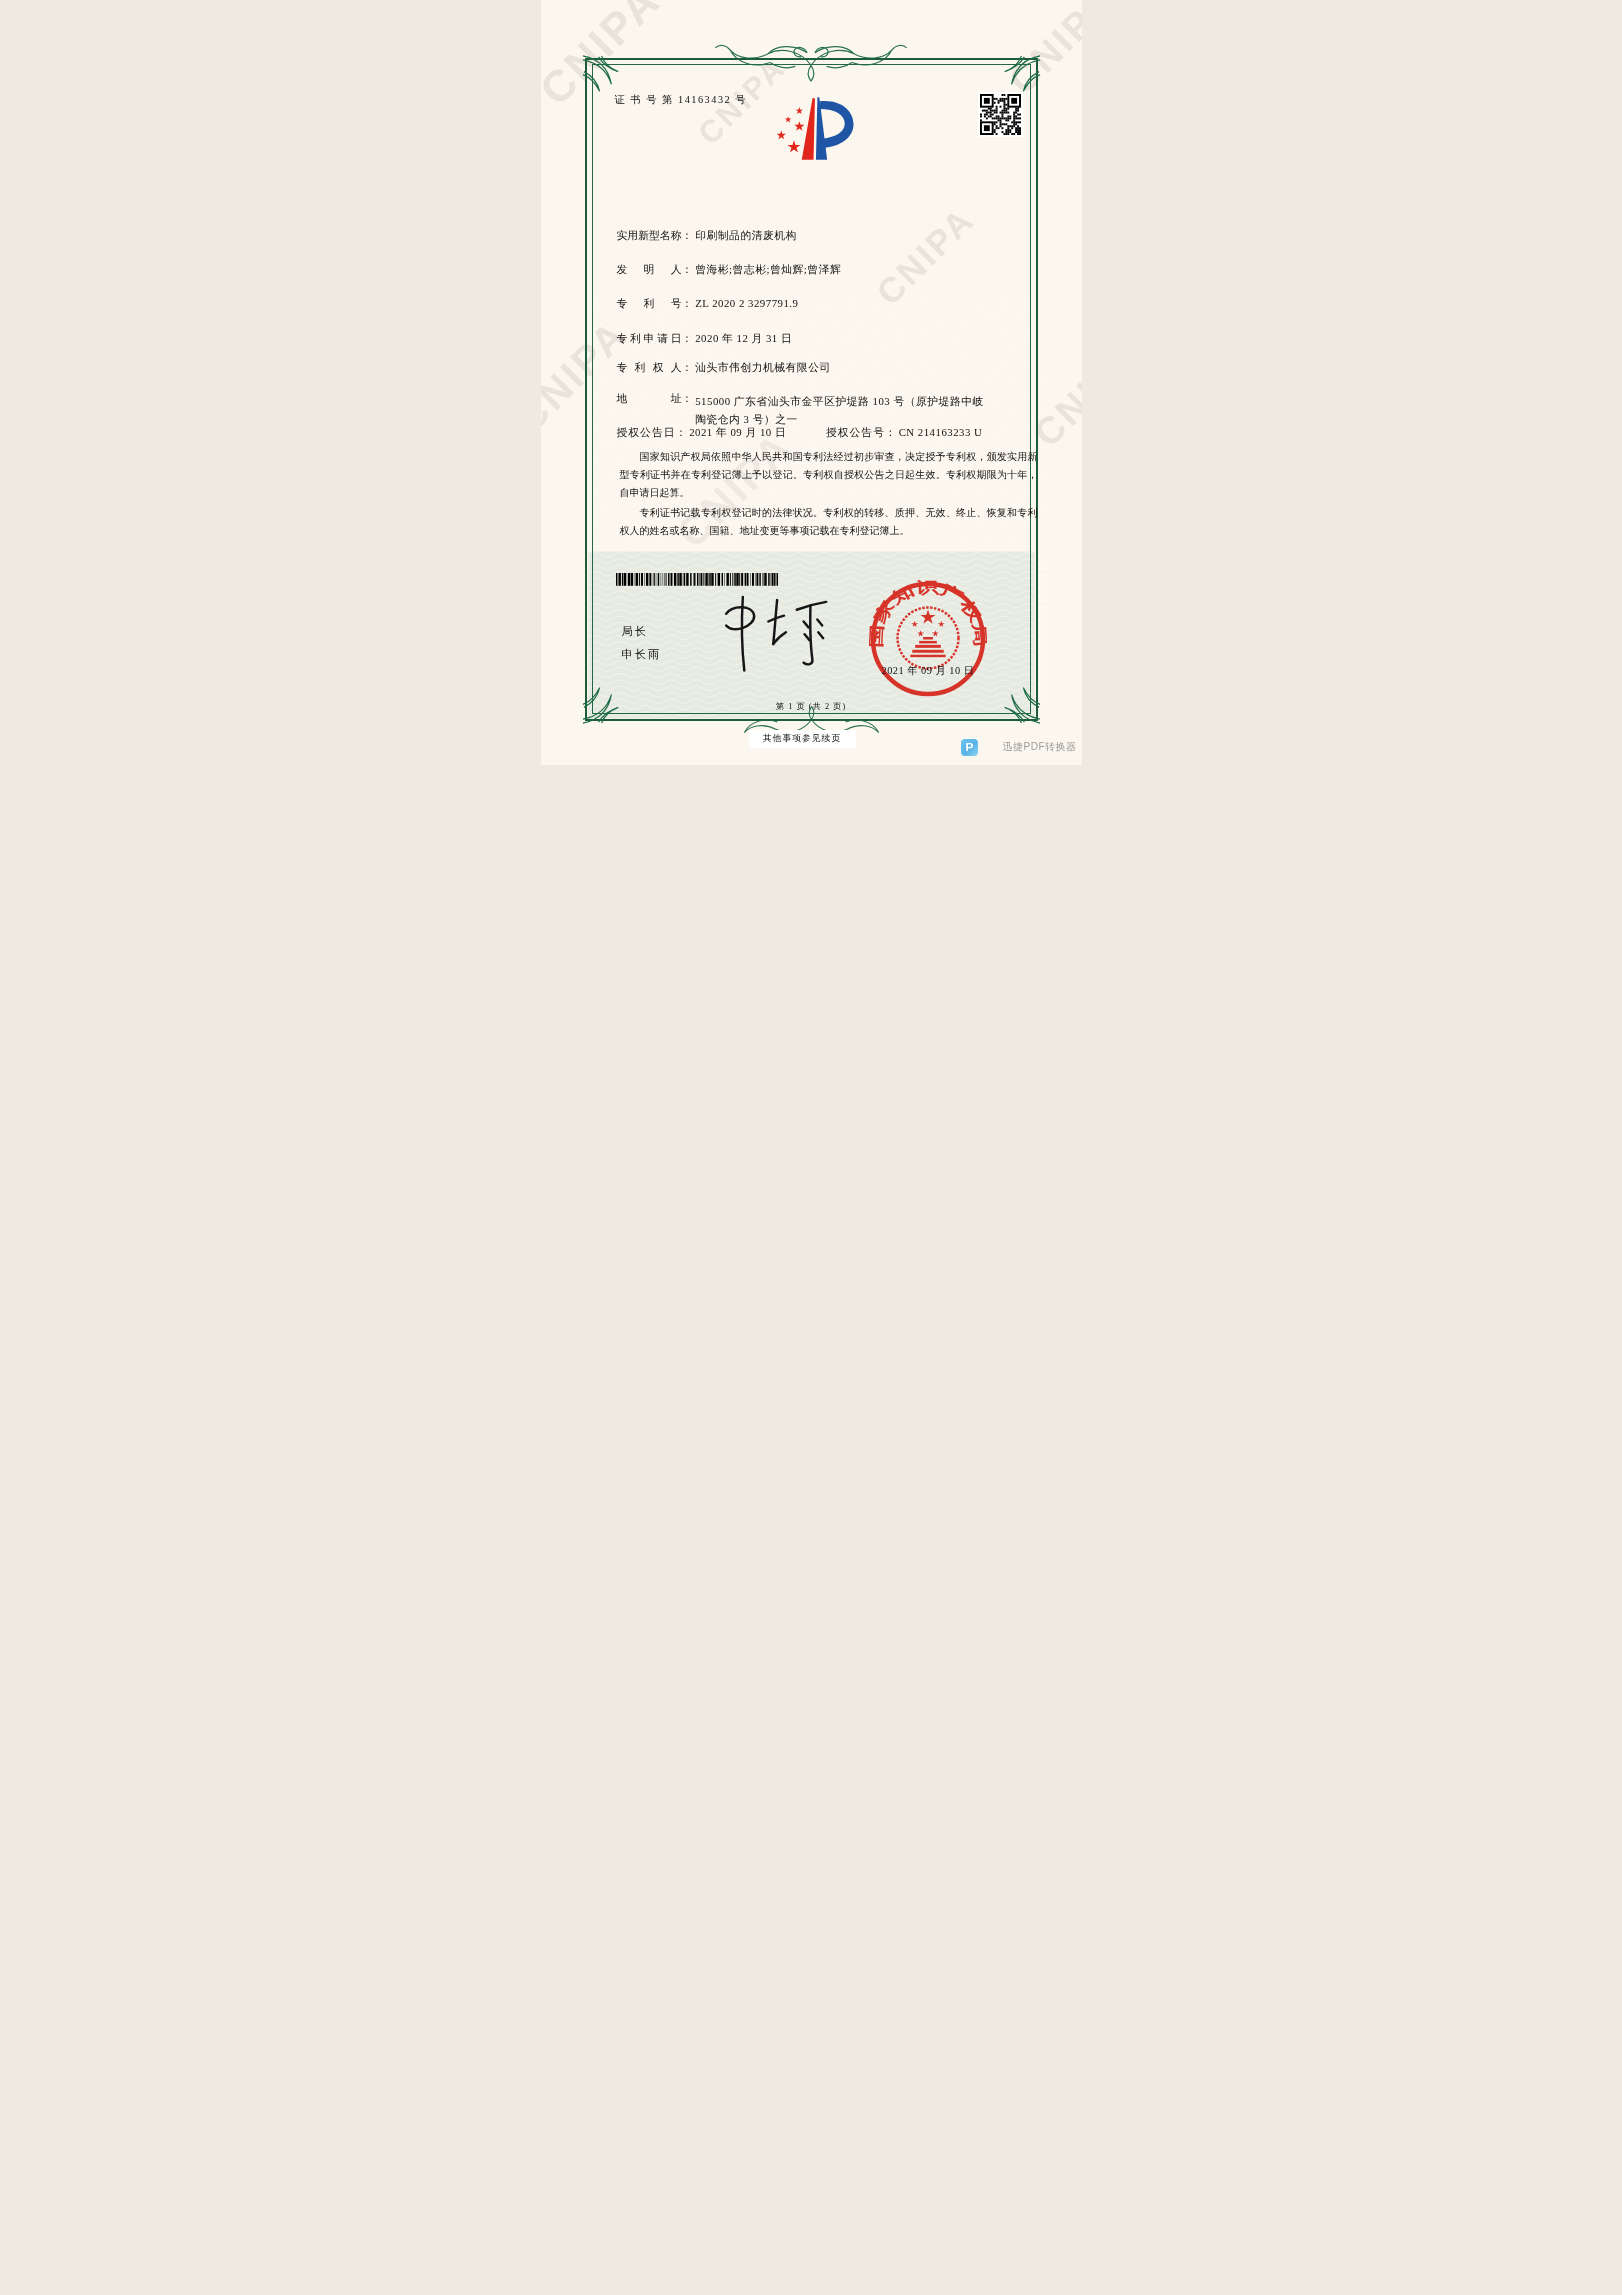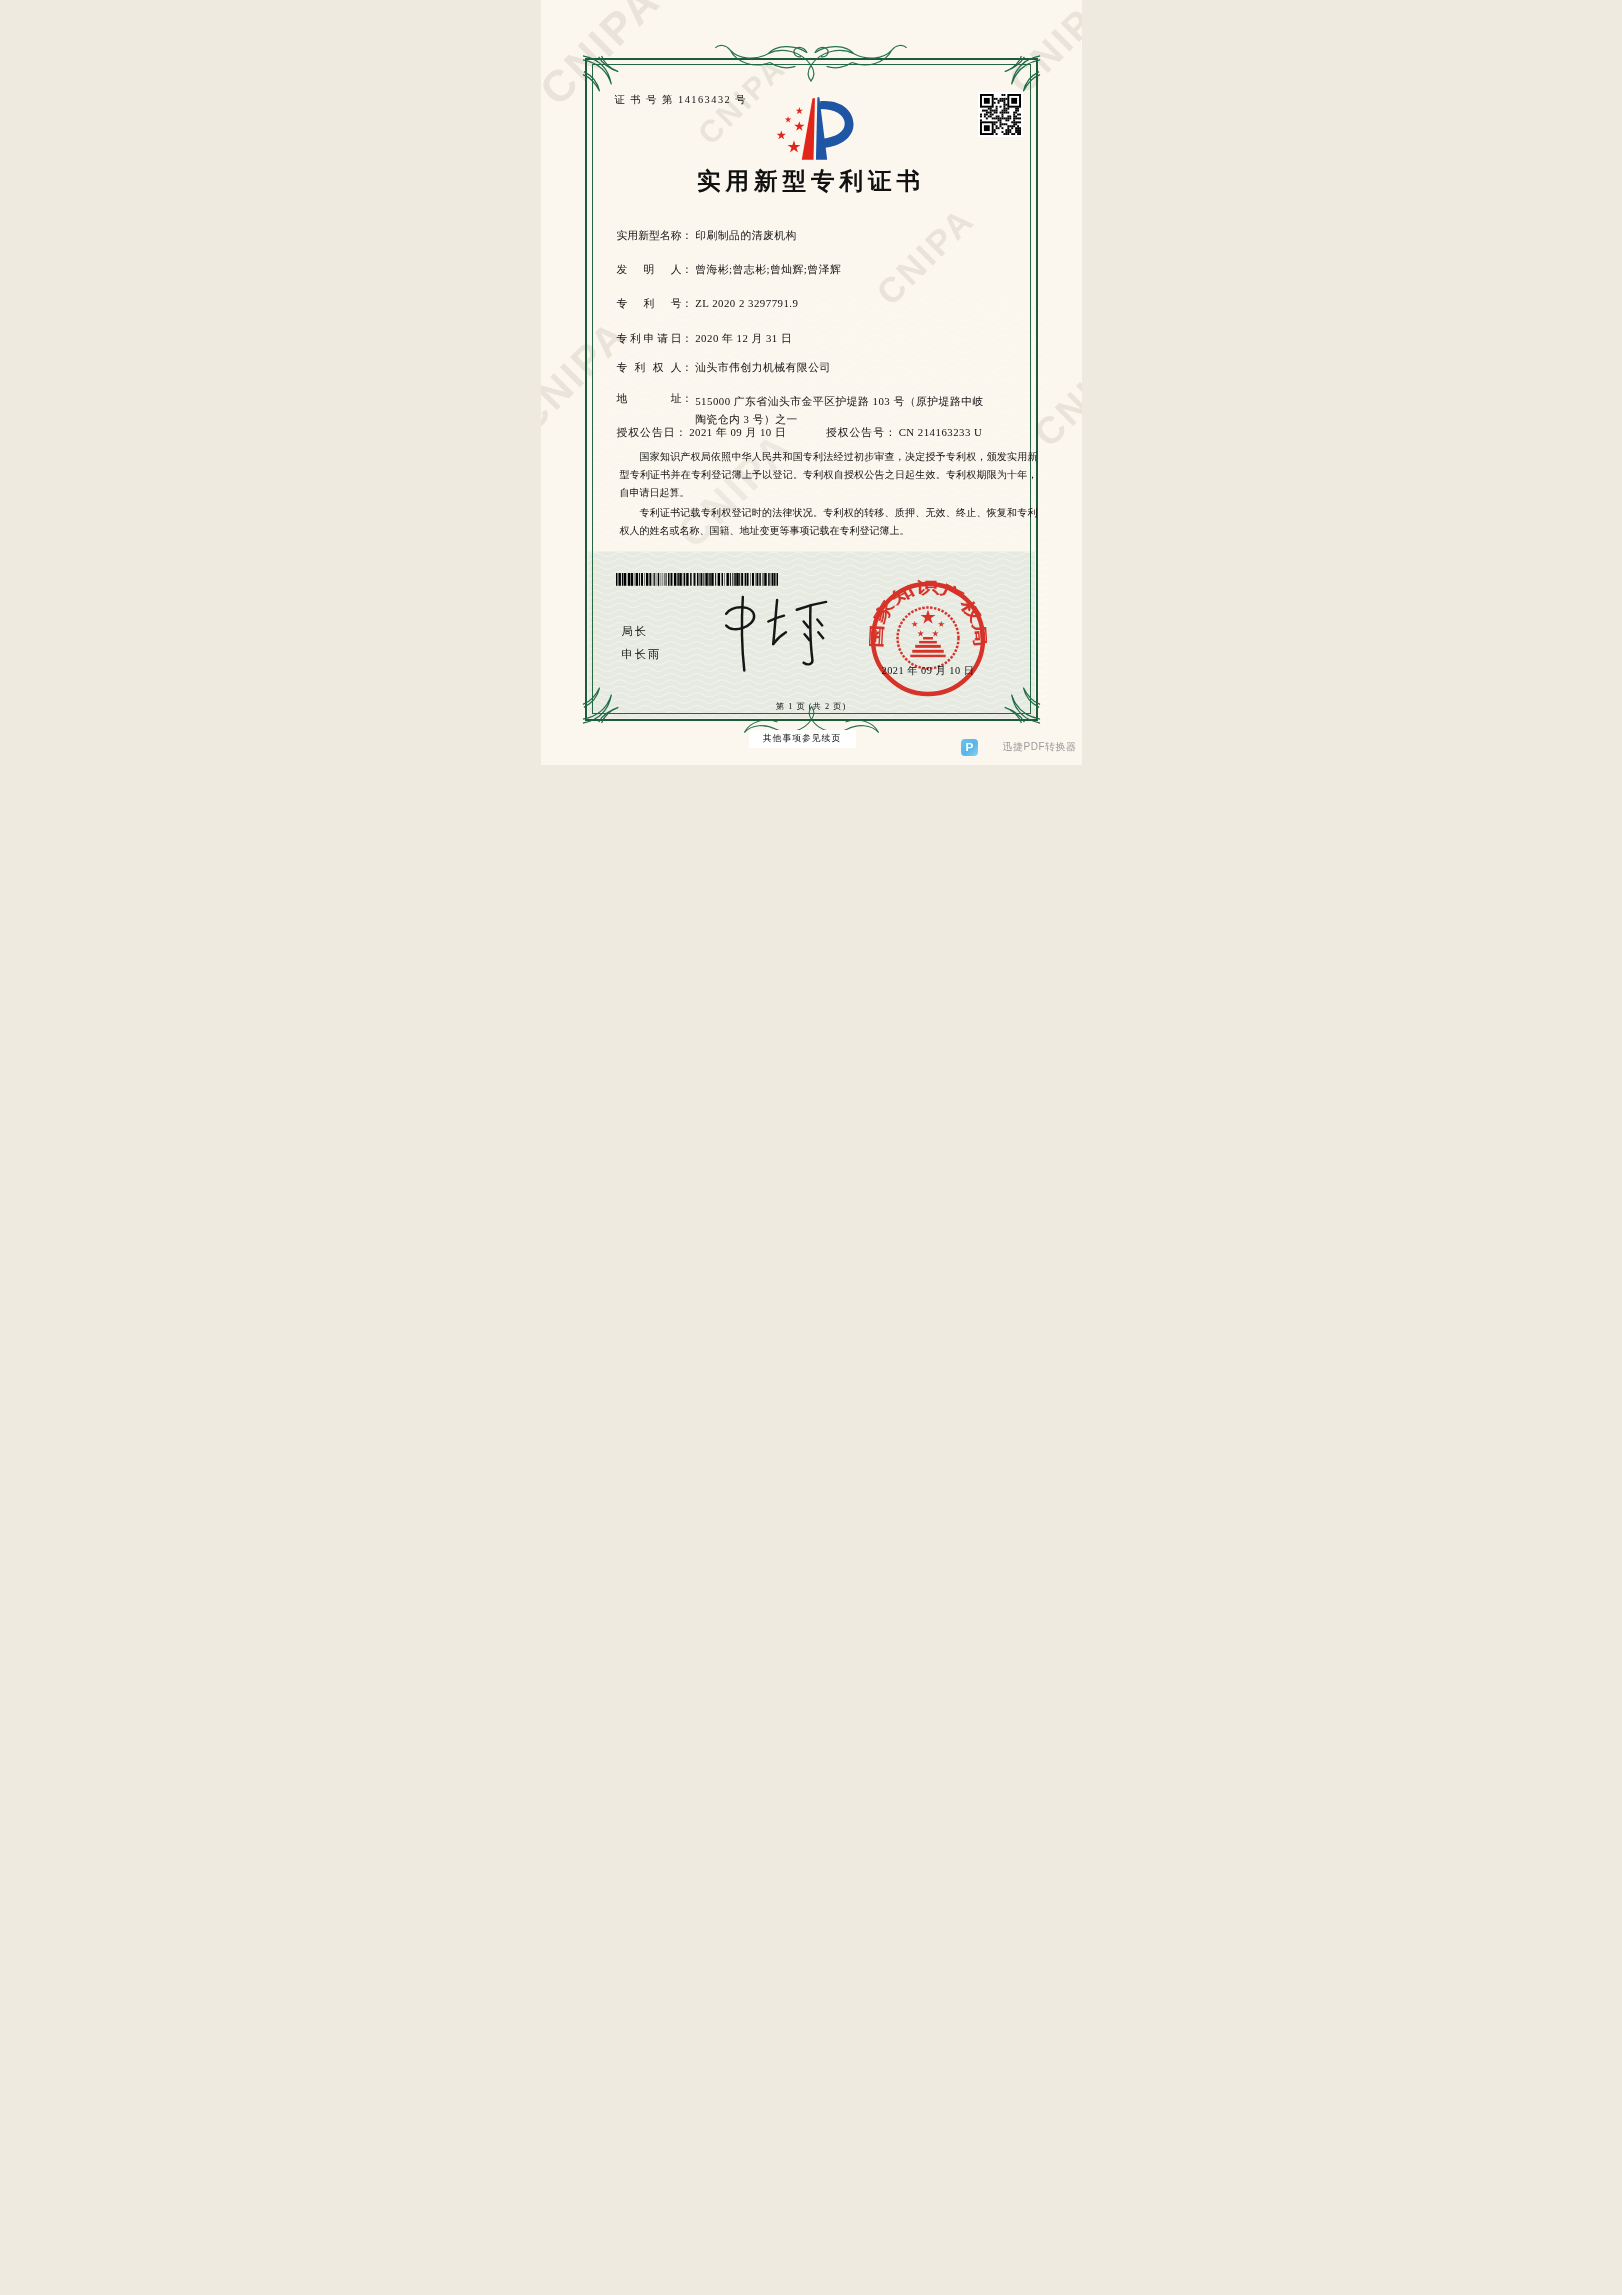--- a/index.html
+++ b/index.html
@@ -391,21 +391,20 @@
       <rect x="4" y="4" width="20" height="20" fill="#fff"></rect>
       <rect x="8" y="8" width="12" height="12" fill="#000"></rect>
       <rect x="56" y="0" width="28" height="28" fill="#000"></rect>
       <rect x="60" y="4" width="20" height="20" fill="#fff"></rect>
       <rect x="64" y="8" width="12" height="12" fill="#000"></rect>
       <rect x="0" y="56" width="28" height="28" fill="#000"></rect>
       <rect x="4" y="60" width="20" height="20" fill="#fff"></rect>
       <rect x="8" y="64" width="12" height="12" fill="#000"></rect>
     </svg>
 
-  <div class="title">实用新型专利证书</div>
 
   <div class="row" style="top:229px;">
     <span class="flabel">实用新型名称</span><span class="colon">：</span><span class="fvalue">印刷制品的清废机构</span>
   </div>
   <div class="row" style="top:263px;">
     <span class="flabel">发明人</span><span class="colon">：</span><span class="fvalue">曾海彬;曾志彬;曾灿辉;曾泽辉</span>
   </div>
   <div class="row" style="top:297px;">
     <span class="flabel">专利号</span><span class="colon">：</span><span class="fvalue">ZL 2020 2 3297791.9</span>
   </div>

